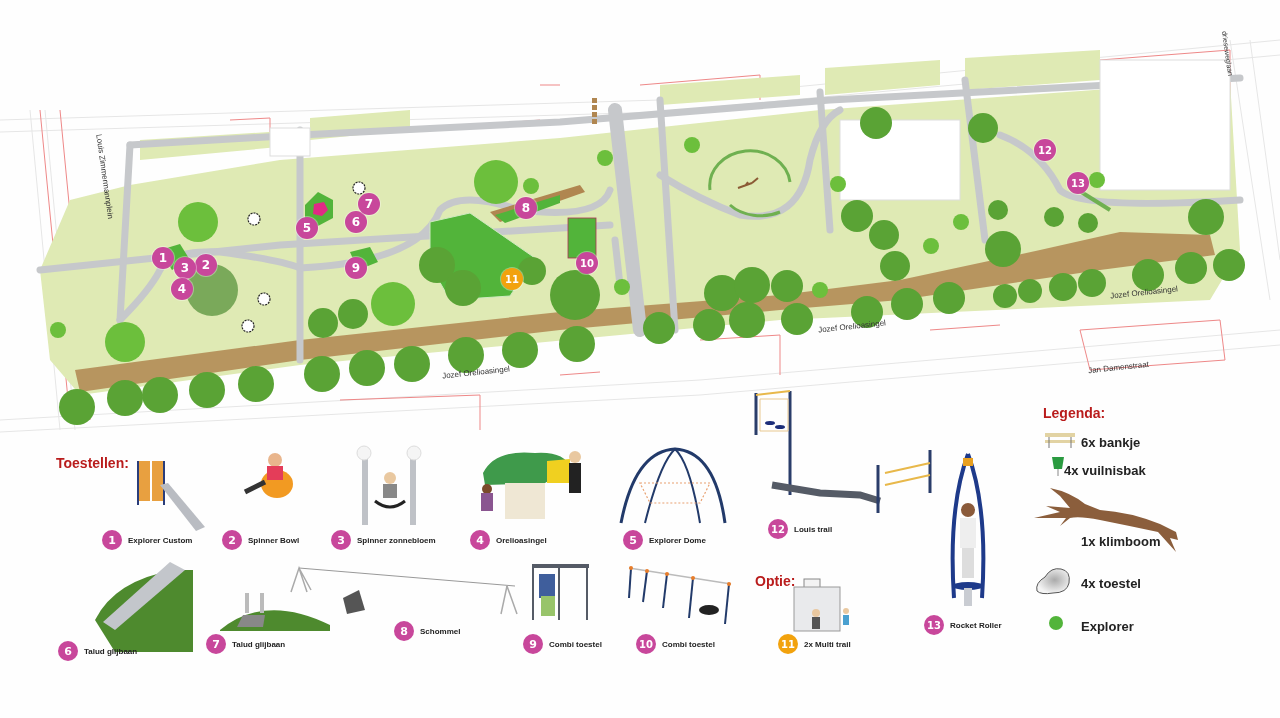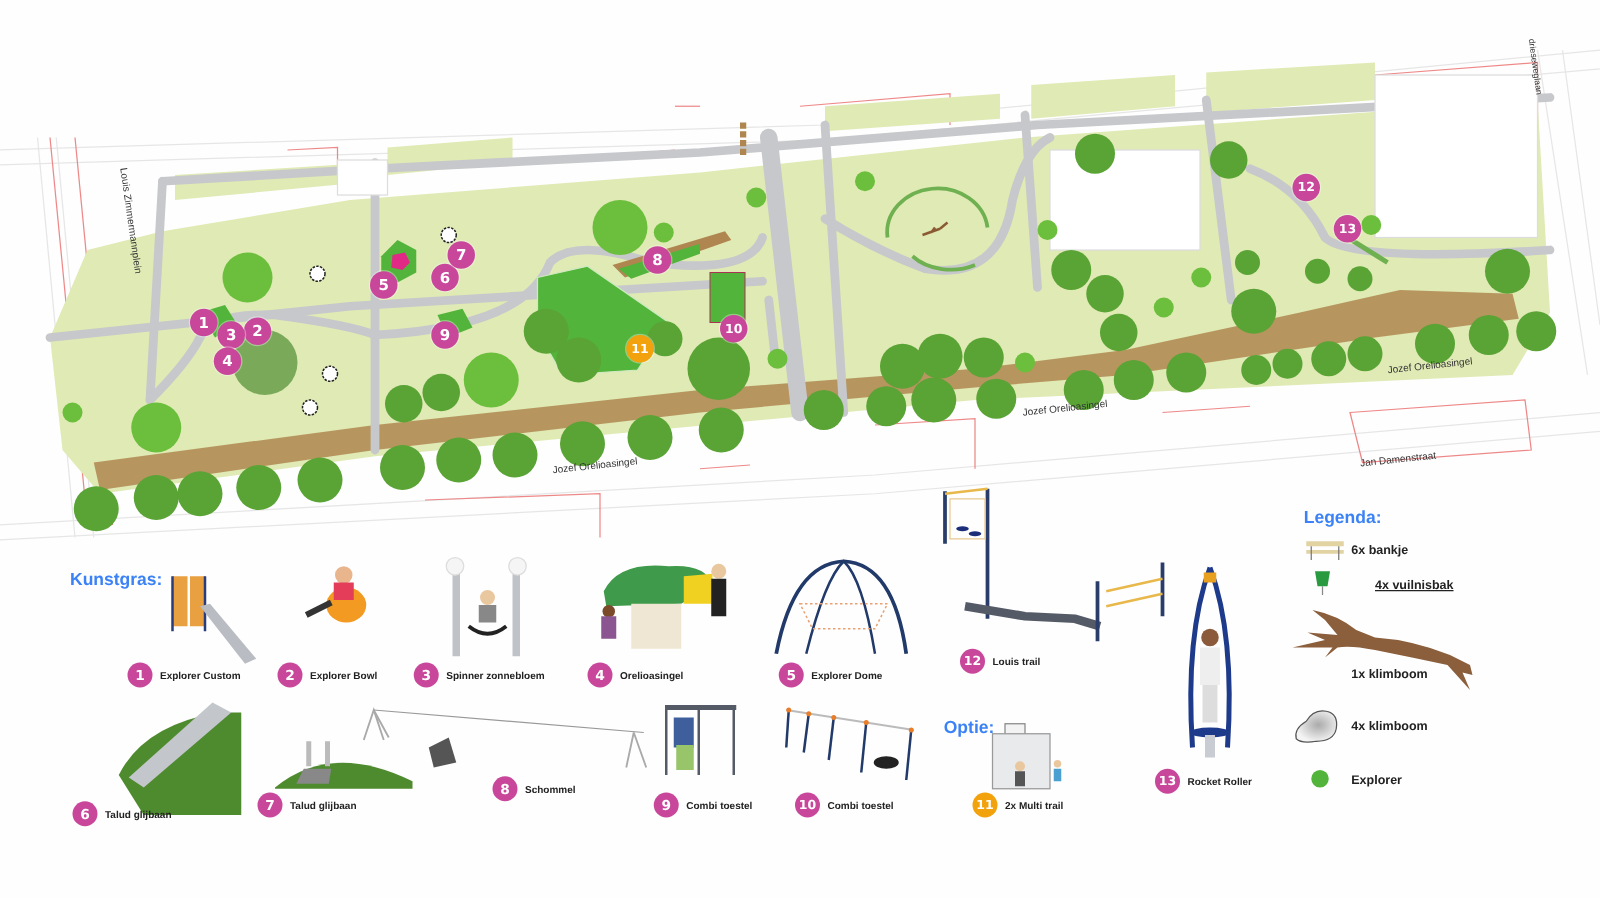--- a/index.html
+++ b/index.html
@@ -2,24 +2,24 @@
 <html><head>
 <meta charset="utf-8">
 <style>
   html,body{margin:0;padding:0;background:#fefefe;}
   body{width:1280px;height:718px;position:relative;overflow:hidden;font-family:"Liberation Sans",sans-serif;color:#1a1a1a;}
   
   #map{position:absolute;left:0;top:0;width:1280px;height:440px;}
   .marker{position:absolute;width:22px;height:22px;border-radius:50%;color:#fff;font-size:12px;font-weight:bold;display:flex;align-items:center;justify-content:center;font-family:"DejaVu Sans",sans-serif;box-shadow:0 0 0 1px rgba(255,255,255,.35);}
   .street{position:absolute;font-size:8px;color:#333;white-space:nowrap;font-family:"Liberation Sans",sans-serif;}
   
-  .section-title{position:absolute;font-weight:bold;font-size:14px;color:#3b82f6;}
+  .section-title{position:absolute;font-weight:bold;font-size:14px;color:#b91c1c;}
   .item-label{position:absolute;display:flex;align-items:center;gap:6px;font-size:8px;font-weight:bold;color:#222;white-space:nowrap;}
   .badge{width:20px;height:20px;border-radius:50%;color:#fff;font-size:11px;font-weight:bold;display:flex;align-items:center;justify-content:center;font-family:"DejaVu Sans",sans-serif;flex:none;}
-  .legend-row{position:absolute;font-size:10px;font-weight:bold;color:#222;white-space:nowrap;}
+  .legend-row{position:absolute;font-size:13px;font-weight:bold;color:#222;white-space:nowrap;}
   .pic{position:absolute;}
 </style>
 </head>
 <body>
 
 <div id="map">
   <svg width="1280" height="440" viewBox="0 0 1280 440">
 
     <g stroke="#e6e6e6" stroke-width="1" fill="none">
       <path d="M0 120 L660 100 L1280 40"></path>
@@ -191,21 +191,21 @@
   <div class="marker" style="left:345px;top:211px;background:#c8479b;">6</div>
   <div class="marker" style="left:358px;top:193px;background:#c8479b;">7</div>
   <div class="marker" style="left:515px;top:197px;background:#c8479b;">8</div>
   <div class="marker" style="left:345px;top:257px;background:#c8479b;">9</div>
   <div class="marker" style="left:576px;top:252px;background:#c8479b;font-size:10px;">10</div>
   <div class="marker" style="left:501px;top:268px;background:#f2a20d;font-size:10px;">11</div>
   <div class="marker" style="left:1034px;top:139px;background:#c8479b;font-size:10px;">12</div>
   <div class="marker" style="left:1067px;top:172px;background:#c8479b;font-size:10px;">13</div>
 </div>
 
-<div class="section-title" style="left:56px;top:455px;">Kunstgras:</div>
+<div class="section-title" style="left:56px;top:455px;">Toestellen:</div>
 
 <svg class="pic" style="left:120px;top:455px" width="90" height="80">
   <rect x="18" y="6" width="12" height="40" fill="#e8a040"></rect>
     <rect x="32" y="6" width="12" height="40" fill="#e8a040"></rect>
   <line x1="18" y1="6" x2="18" y2="50" stroke="#2a3d7a" stroke-width="2"></line>
     <line x1="44" y1="6" x2="44" y2="50" stroke="#2a3d7a" stroke-width="2"></line>
   <polygon points="40,30 48,28 85,72 76,76" fill="#b9bcc2"></polygon>
 </svg>
 <svg class="pic" style="left:235px;top:448px" width="70" height="60">
   <ellipse cx="42" cy="36" rx="16" ry="14" fill="#f29a22"></ellipse>
@@ -331,21 +331,21 @@
   <path d="M4 26 Q2 18 12 12 Q18 2 28 4 Q38 6 36 18 Q34 28 20 28 Q8 30 4 26 Z" fill="url(#rg)" stroke="#555" stroke-width="1"></path>
 </svg>
 <div class="pic" style="left:1049px;top:616px;width:14px;height:14px;border-radius:50%;background:#52b43a;"></div>
 
 <div class="item-label" style="left:102px;top:530px;">
   <div class="badge" style="background:#c8479b;">1</div>
   <span>Explorer Custom</span>
 </div>
 <div class="item-label" style="left:222px;top:530px;">
   <div class="badge" style="background:#c8479b;">2</div>
-  <span>Explorer Bowl</span>
+  <span>Spinner Bowl</span>
 </div>
 <div class="item-label" style="left:331px;top:530px;">
   <div class="badge" style="background:#c8479b;">3</div>
   <span>Spinner zonnebloem</span>
 </div>
 <div class="item-label" style="left:470px;top:530px;">
   <div class="badge" style="background:#c8479b;">4</div>
   <span>Orelioasingel</span>
 </div>
 <div class="item-label" style="left:623px;top:530px;">
@@ -381,16 +381,16 @@
   <div class="badge" style="background:#c8479b;font-size:10px;">12</div>
   <span>Louis trail</span>
 </div>
 <div class="item-label" style="left:924px;top:615px;">
   <div class="badge" style="background:#c8479b;font-size:10px;">13</div>
   <span>Rocket Roller</span>
 </div>
 
 <div class="section-title" style="left:1043px;top:405px;font-size:14px;">Legenda:</div>
 <div class="legend-row" style="left:1081px;top:435px;">6x bankje</div>
-<div class="legend-row" style="left:1100px;top:463px;text-decoration:underline;">4x vuilnisbak</div>
+<div class="legend-row" style="left:1064px;top:463px;">4x vuilnisbak</div>
 <div class="legend-row" style="left:1081px;top:534px;text-align:right;">1x klimboom</div>
-<div class="legend-row" style="left:1081px;top:576px;">4x klimboom</div>
+<div class="legend-row" style="left:1081px;top:576px;">4x toestel</div>
 <div class="legend-row" style="left:1081px;top:619px;">Explorer</div>
 
 </body></html>

